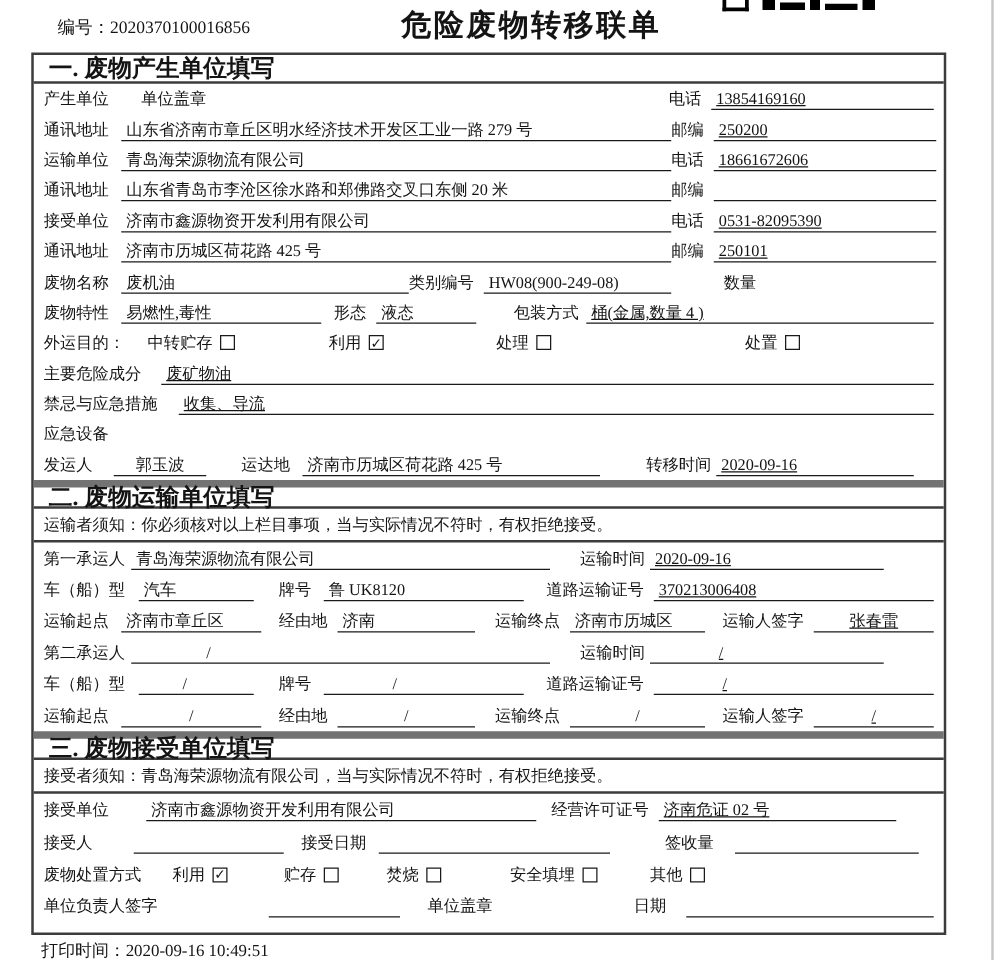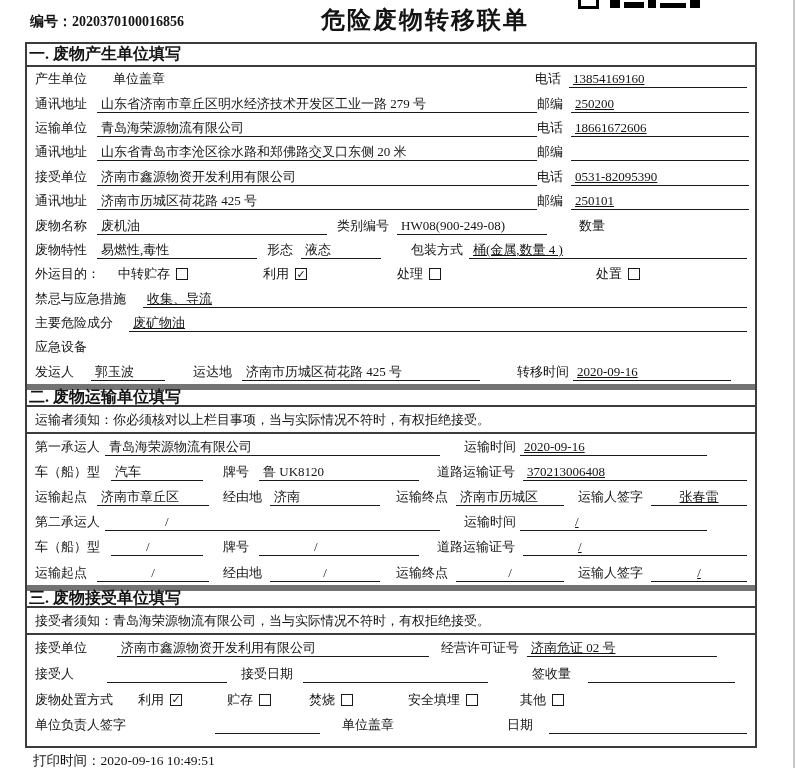--- a/index.html
+++ b/index.html
@@ -5,37 +5,37 @@
   * { box-sizing: border-box; margin: 0; padding: 0; }
   html,body { width:796px; height:768px; }
   body {
     position: relative;
     background: #ffffff;
     font-family: "Liberation Serif", "DejaVu Serif", serif;
     color: #141414;
     font-size: 13px;
     overflow: hidden;
   }
-  .serial { position:absolute; left:30px; top:13px; font-size:14px; white-space:nowrap;font-weight:bold; }
+  .serial { position:absolute; left:46px; top:13px; font-size:14px; white-space:nowrap; }
   .doc-title {
     position:absolute; left:425px; top:4px; transform:translateX(-50%);
     font-size:24px; font-weight:700; letter-spacing:2px; white-space:nowrap;
   }
   .qr { position:absolute; left:578px; top:0; width:128px; height:9px; }
   .qr div { position:absolute; background:#000; }
   .qr .finder { background:transparent; border:3px solid #000; border-top:none; left:0; top:0; width:21px; height:9px; }
   .page-edge { position:absolute; right:1px; top:0; width:2px; height:768px; background:#c7c7c7; }
 
   .form-table {
     position:absolute; left:25px; top:42px; width:732px; height:706px;
     border:2px solid #3c3c3c; background:#fff;
   }
   .sec-head {
     height:23px; display:flex; align-items:center;
-    font-weight:700; font-size:16px; padding:0 2px;
+    font-weight:700; font-size:19px; padding:0 12px;
     border-bottom:2px solid #3c3c3c; white-space:nowrap;
   }
   .sec-head.bt { border-top:6px solid #737373; }
   .notice {
     height:27px; display:flex; align-items:center; padding:0 8px;
     border-bottom:2px solid #3c3c3c; white-space:nowrap;
   }
   .row { display:flex; align-items:center; padding:0 8px; white-space:nowrap; }
   .sec1 .row { height:24.4px; }
   .sec2 .row { height:25.2px; }
@@ -126,21 +126,21 @@
       <span class="u" style="width:440px">济南市历城区荷花路 425 号</span>
       <span class="grp" style="width:212px">
         <span class="lb" style="width:34px">邮编</span>
         <span class="u fx">250101</span>
       </span>
     </div>
 
     <div class="row">
       <span class="lb" style="width:62px">废物名称</span>
       <span class="u" style="width:230px">废机油</span>
-      <span class="lb" style="margin-left:10px">类别编号</span>
+      <span class="lb" style="">类别编号</span>
       <span class="u" style="width:150px; margin-left:8px">HW08(900-249-08)</span>
       <span class="grp" style="width:168px">
         <span class="lb" style="width:32px">数量</span>
       </span>
     </div>
 
     <div class="row">
       <span class="lb" style="width:62px">废物特性</span>
       <span class="u" style="width:160px">易燃性,毒性</span>
       <span class="lb" style="margin-left:10px">形态</span>
@@ -155,36 +155,36 @@
       <span class="cb"></span>
       <span class="lb" style="margin-left:75px">利用</span>
       <span class="cb">✓</span>
       <span class="lb" style="margin-left:90px">处理</span>
       <span class="cb"></span>
       <span class="lb" style="margin-left:155px">处置</span>
       <span class="cb"></span>
     </div>
 
     <div class="row">
+      <span class="lb" style="width:94px">主要危险成分</span>
+      <span class="u fx">废矿物油</span>
+    </div>
+
+    <div class="row">
       <span class="lb" style="width:108px">禁忌与应急措施</span>
       <span class="u fx">收集、导流</span>
     </div>
 
     <div class="row">
-      <span class="lb" style="width:94px">主要危险成分</span>
-      <span class="u fx">废矿物油</span>
-    </div>
-
-    <div class="row">
       <span class="lb" style="width:68px">应急设备</span>
     </div>
 
     <div class="row">
       <span class="lb" style="width:48px">发运人</span>
-      <span class="u" style="width:74px; margin-left:8px; text-align:left">郭玉波</span>
+      <span class="u" style="width:74px; margin-left:8px; text-align:center">郭玉波</span>
       <span class="lb" style="margin-left:28px">运达地</span>
       <span class="u" style="width:238px; margin-left:10px">济南市历城区荷花路 425 号</span>
       <span class="grp" style="width:230px">
         <span class="lb" style="width:56px">转移时间</span>
         <span class="u fx" style="margin-right:16px">2020-09-16</span>
       </span>
     </div>
   </div>
 
   <div class="sec2">

